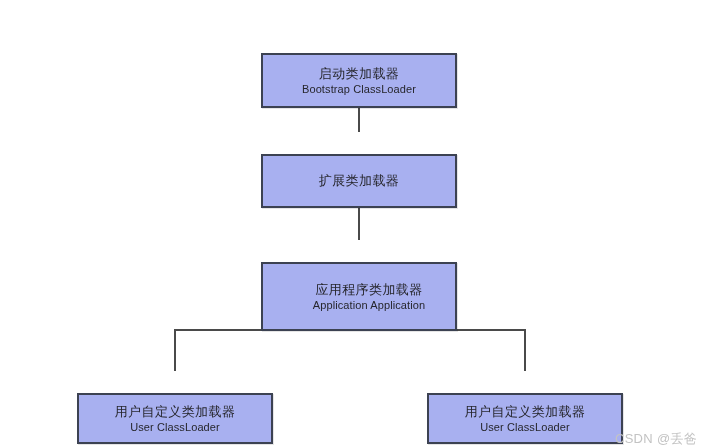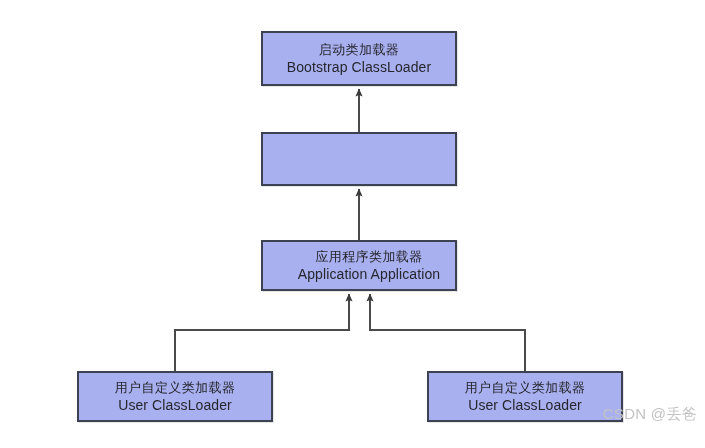--- a/index.html
+++ b/index.html
@@ -34,40 +34,41 @@
     background: #a8b0f0;
     border: 2px solid #3c4252;
     display: flex;
     flex-direction: column;
     align-items: center;
     justify-content: center;
     color: #26262c;
     text-align: center;
     line-height: 1.32;
     box-shadow: 1px 1px 0 rgba(0,0,0,0.10);
+    margin-top: 22px;
   }
   .node-line-cn {
     font-size: 13px;
     letter-spacing: 0.4px;
   }
   .node-line-en {
-    font-size: 14px;
+    font-size: 11px;
     letter-spacing: 0.1px;
   }
   #node-bootstrap  { left: 261px; top: 31px;  width: 196px; height: 55px; }
   #node-extension  { left: 261px; top: 132px; width: 196px; height: 54px; }
-  #node-application{ left: 261px; top: 240px; width: 196px; height: 51px; padding-left: 20px; }
+  #node-application{ left: 261px; top: 240px; width: 196px; height: 69px; padding-left: 20px; }
   #node-user-left  { left: 77px;  top: 371px; width: 196px; height: 51px; }
   #node-user-right { left: 427px; top: 371px; width: 196px; height: 51px; }
 
   #watermark {
     position: absolute;
     right: 8px;
-    bottom: 24px;
-    font-size: 15px;
+    bottom: 0;
+    font-size: 13px;
     color: #c3c3c3;
     letter-spacing: 0.3px;
     white-space: nowrap;
   }
 </style>
 </head>
 <body>
 
 <div id="diagram-canvas">
 
@@ -86,20 +87,21 @@
 
     <path d="M 525 371 L 525 330 L 370 330 L 370 294" stroke="#4a4a4a" stroke-width="2" fill="none" stroke-linejoin="miter" marker-end="url(#arrowhead)"></path>
   </svg>
 
   <div class="node" id="node-bootstrap">
     <span class="node-line-cn">启动类加载器</span>
     <span class="node-line-en">Bootstrap ClassLoader</span>
   </div>
 
   <div class="node" id="node-extension">
+    <span class="node-line-cn">扩展类加载器</span>
   </div>
 
   <div class="node" id="node-application">
     <span class="node-line-cn">应用程序类加载器</span>
     <span class="node-line-en">Application Application</span>
   </div>
 
   <div class="node" id="node-user-left">
     <span class="node-line-cn">用户自定义类加载器</span>
     <span class="node-line-en">User ClassLoader</span>

